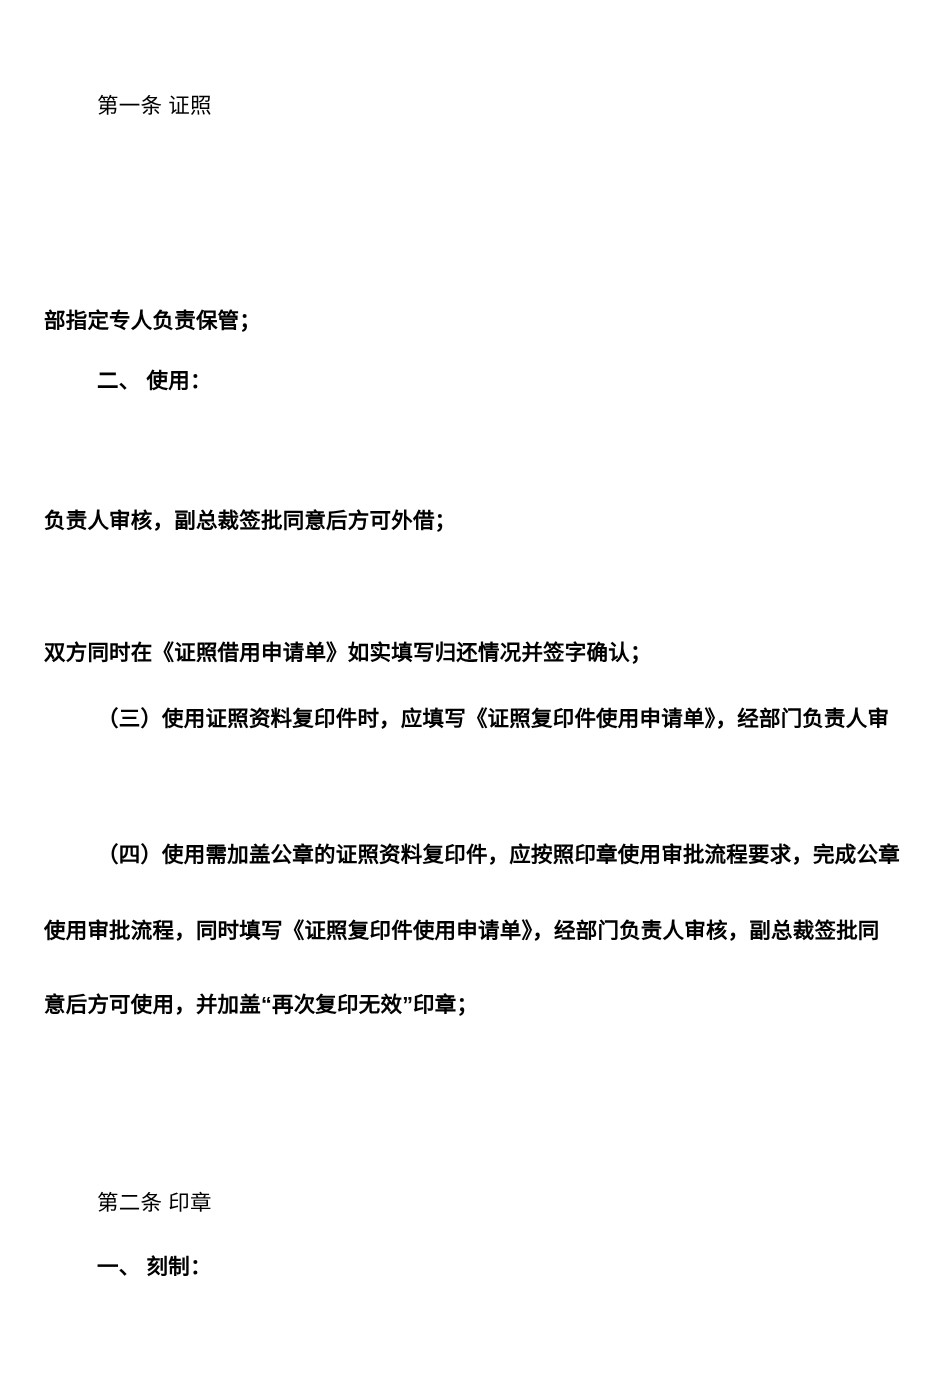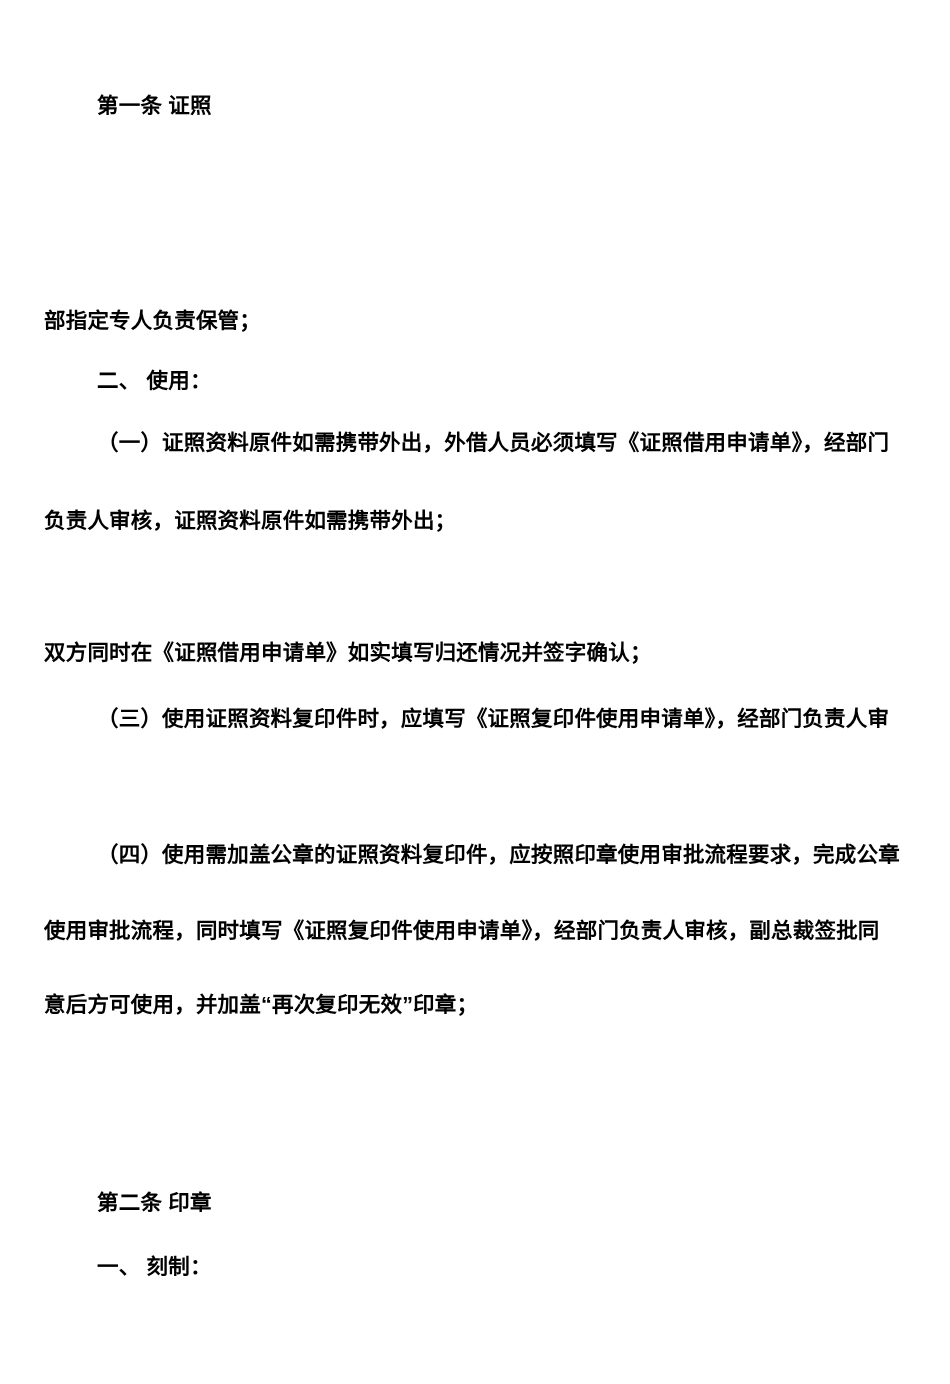--- a/index.html
+++ b/index.html
@@ -22,32 +22,31 @@
     font-size: 21.5px;
     line-height: 26px;
     font-weight: 600;
     white-space: nowrap;
     letter-spacing: 0.2px;
   }
   .line.indent {
     left: 97px;
   }
   .line.heading {
-    font-weight: 700;
+    font-weight: 400;
   }
 </style>
 </head>
 <body>
 
 <div class="page">
   <div class="line indent heading" style="top:93px">第一条 证照</div>
   <div class="line" style="top:308px">部指定专人负责保管；</div>
   <div class="line indent" style="top:368px">二、 使用：</div>
-  <div class="line indent" style="top:430px">（一）证照资料原件如需携带外出，外借人员必须填写《证照借用申请单》，经部门</div>
-  <div class="line" style="top:508px">负责人审核，证照资料原件如需携带外出；</div>
+  <div class="line" style="top:508px">负责人审核，副总裁签批同意后方可外借；</div>
   <div class="line" style="top:640px">双方同时在《证照借用申请单》如实填写归还情况并签字确认；</div>
   <div class="line indent" style="top:706px">（三）使用证照资料复印件时，应填写《证照复印件使用申请单》，经部门负责人审</div>
   <div class="line indent" style="top:842px">（四）使用需加盖公章的证照资料复印件，应按照印章使用审批流程要求，完成公章</div>
   <div class="line" style="top:918px">使用审批流程，同时填写《证照复印件使用申请单》，经部门负责人审核，副总裁签批同</div>
   <div class="line" style="top:992px">意后方可使用，并加盖“再次复印无效”印章；</div>
   <div class="line indent heading" style="top:1190px">第二条 印章</div>
   <div class="line indent" style="top:1254px">一、 刻制：</div>
 </div>
 
 </body></html>

